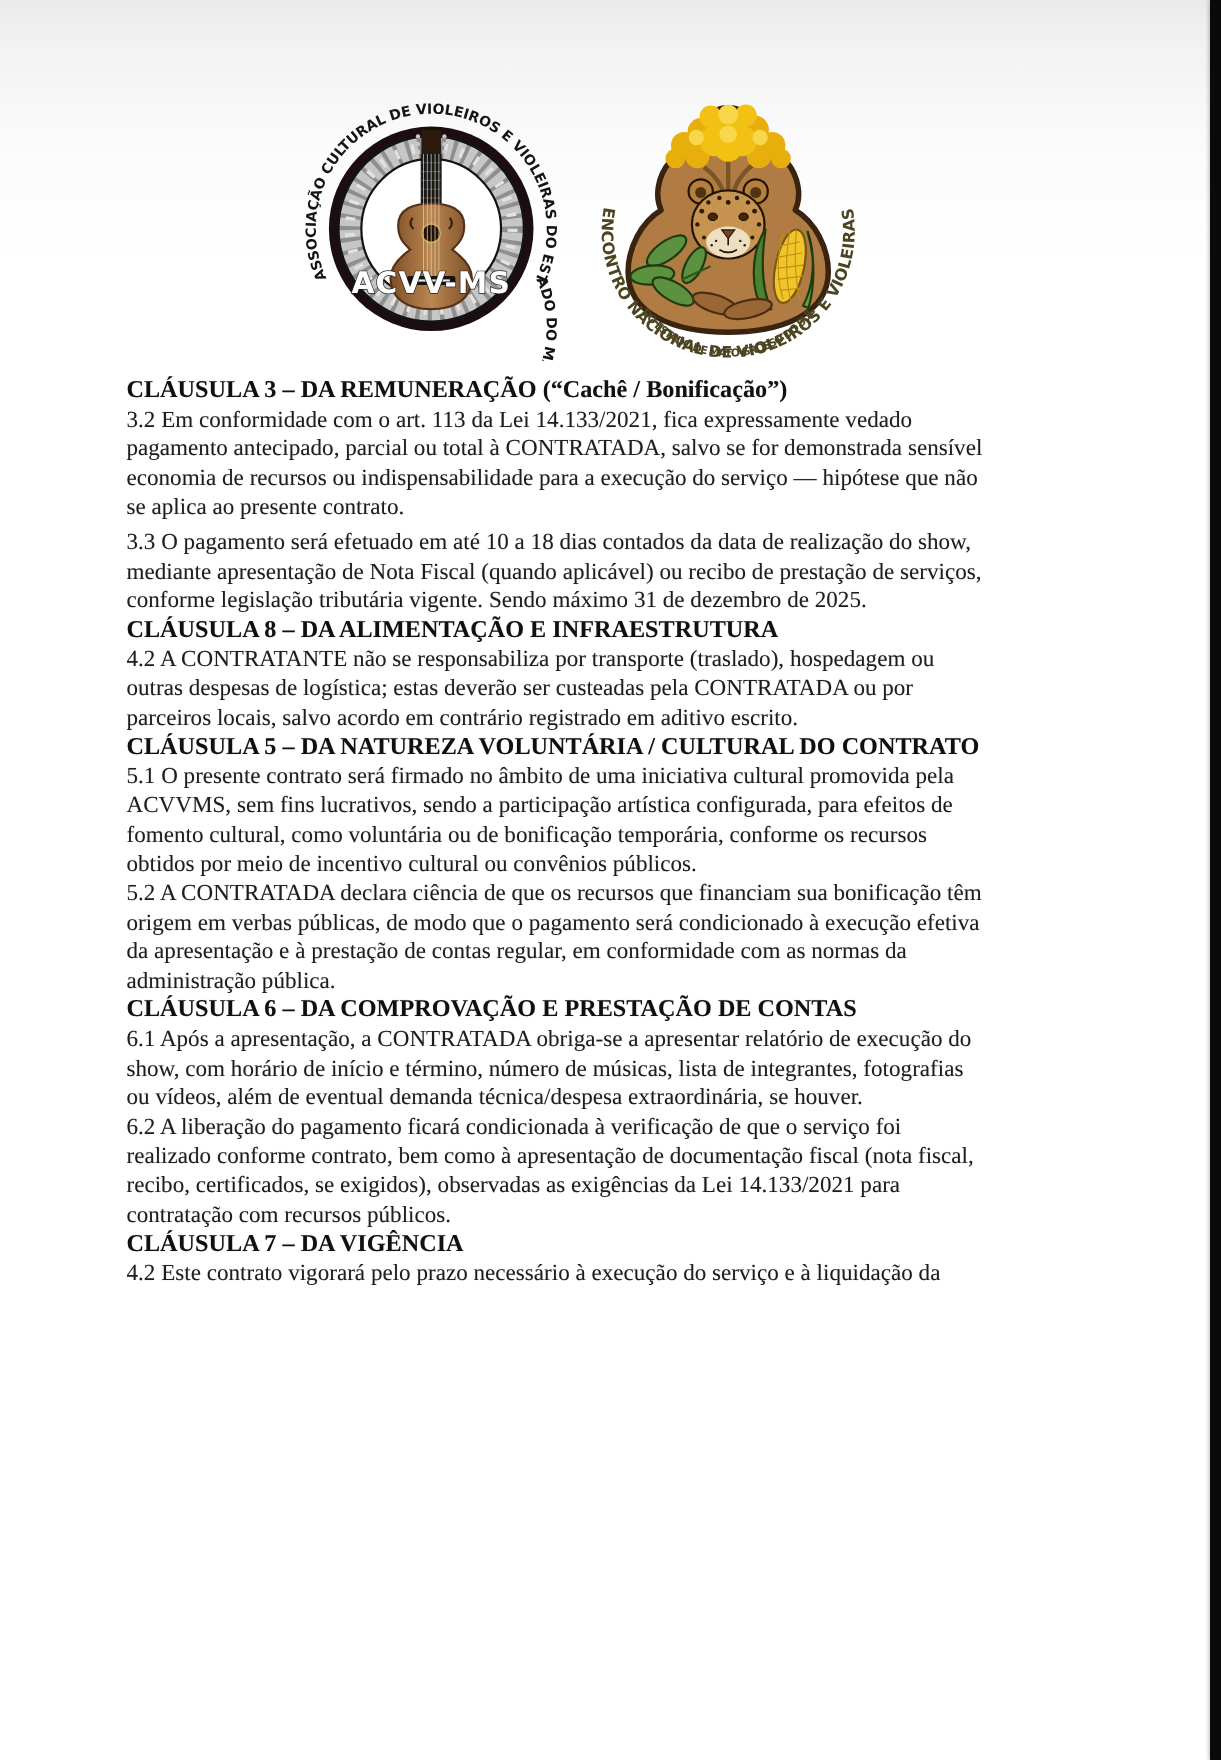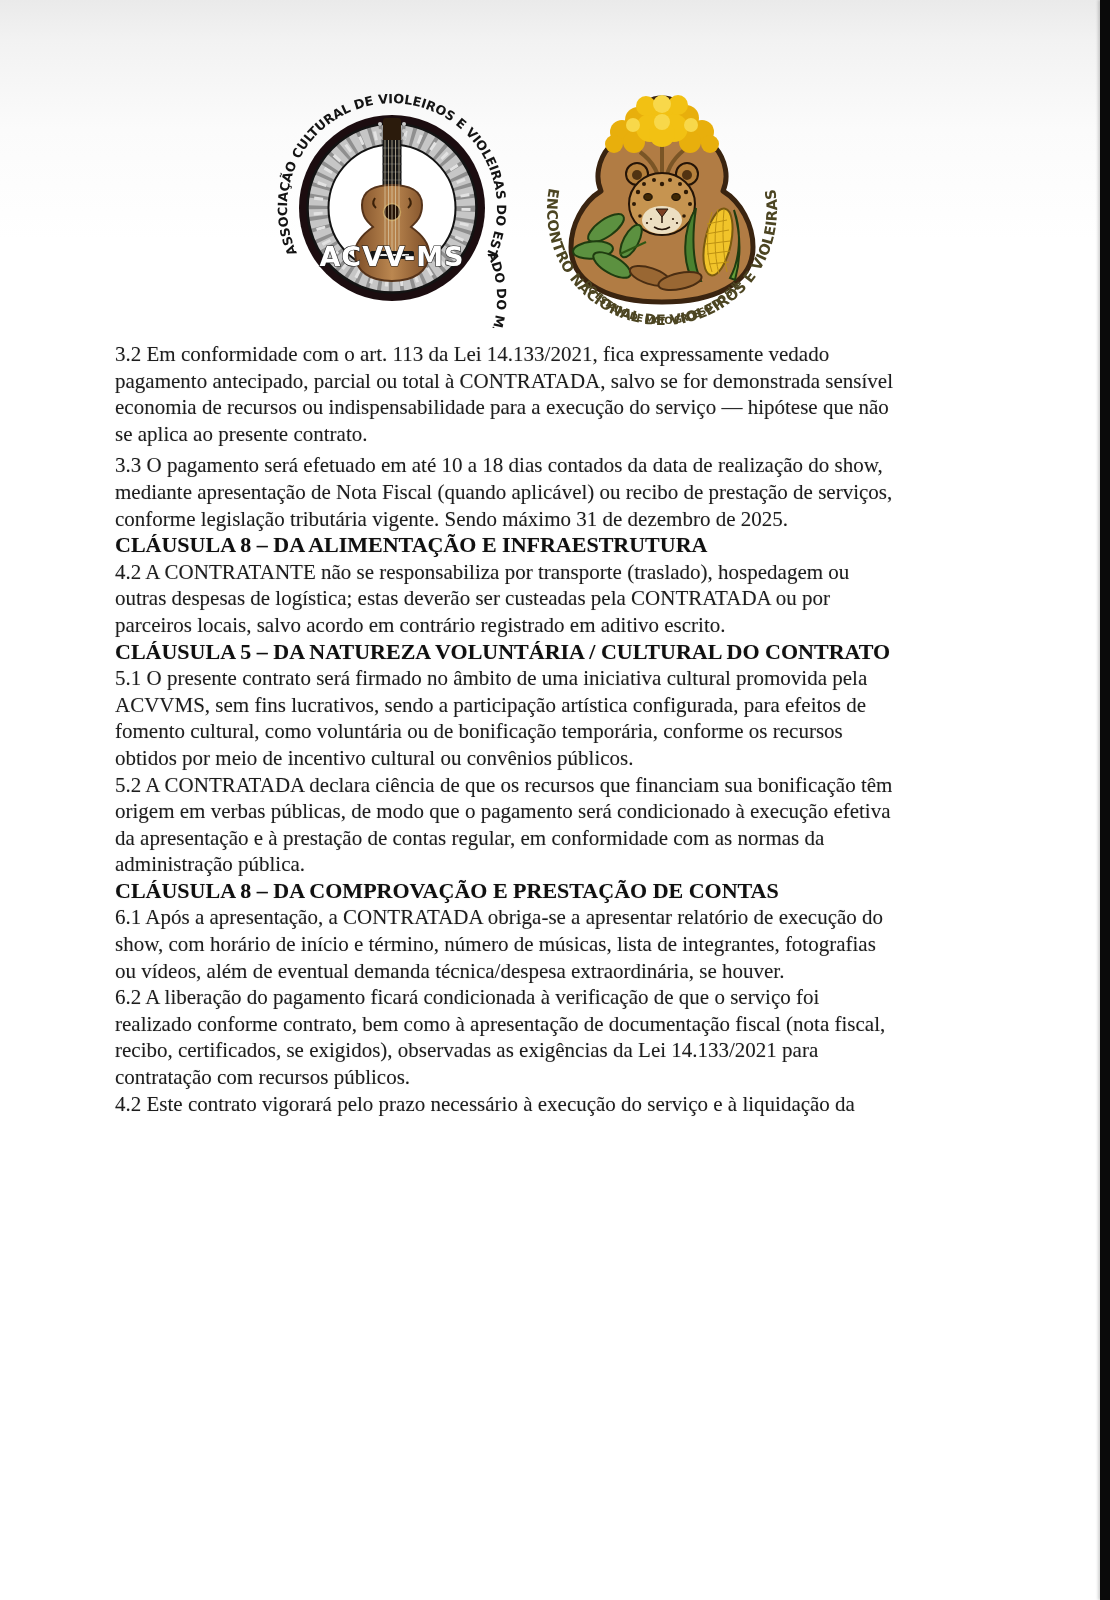--- a/index.html
+++ b/index.html
@@ -177,36 +177,38 @@
     <text font-family="DejaVu Sans, sans-serif" font-size="14.5" font-weight="bold" fill="#4c4522" letter-spacing="0.2">
       <textPath href="#arc1" xlink:href="#arc1" startOffset="4" textLength="405">ENCONTRO NACIONAL DE VIOLEIROS E VIOLEIRAS</textPath>
     </text>
     <text font-family="DejaVu Sans, sans-serif" font-size="10" font-weight="bold" fill="#4c4522" letter-spacing="0.3">
       <textPath href="#arc2" xlink:href="#arc2" startOffset="2" textLength="185">DO ESTADO DE MATO GROSSO DO SUL</textPath>
     </text>
   </svg>
 
   <div class="doc">
     <section>
+      <h2>CLÁUSULA 3 – DA REMUNERAÇÃO (“Cachê / Bonificação”)</h2>
       <p>3.2 Em conformidade com o art. 113 da Lei 14.133/2021, fica expressamente vedado pagamento antecipado, parcial ou total à CONTRATADA, salvo se for demonstrada sensível economia de recursos ou indispensabilidade para a execução do serviço — hipótese que não se aplica ao presente contrato.</p>
       <p class="sp">3.3 O pagamento será efetuado em até 10 a 18 dias contados da data de realização do show, mediante apresentação de Nota Fiscal (quando aplicável) ou recibo de prestação de serviços, conforme legislação tributária vigente. Sendo máximo 31 de dezembro de 2025.</p>
     </section>
     <section>
       <h2>CLÁUSULA 8 – DA ALIMENTAÇÃO E INFRAESTRUTURA</h2>
       <p>4.2 A CONTRATANTE não se responsabiliza por transporte (traslado), hospedagem ou outras despesas de logística; estas deverão ser custeadas pela CONTRATADA ou por parceiros locais, salvo acordo em contrário registrado em aditivo escrito.</p>
     </section>
     <section>
       <h2>CLÁUSULA 5 – DA NATUREZA VOLUNTÁRIA / CULTURAL DO CONTRATO</h2>
       <p>5.1 O presente contrato será firmado no âmbito de uma iniciativa cultural promovida pela ACVVMS, sem fins lucrativos, sendo a participação artística configurada, para efeitos de fomento cultural, como voluntária ou de bonificação temporária, conforme os recursos obtidos por meio de incentivo cultural ou convênios públicos.</p>
       <p>5.2 A CONTRATADA declara ciência de que os recursos que financiam sua bonificação têm origem em verbas públicas, de modo que o pagamento será condicionado à execução efetiva da apresentação e à prestação de contas regular, em conformidade com as normas da administração pública.</p>
     </section>
     <section>
-      <h2>CLÁUSULA 8 – DA COMPROVAÇÃO E PRESTAÇÃO DE CONTAS</h2>
+      <h2>CLÁUSULA 6 – DA COMPROVAÇÃO E PRESTAÇÃO DE CONTAS</h2>
       <p>6.1 Após a apresentação, a CONTRATADA obriga-se a apresentar relatório de execução do show, com horário de início e término, número de músicas, lista de integrantes, fotografias ou vídeos, além de eventual demanda técnica/despesa extraordinária, se houver.</p>
       <p>6.2 A liberação do pagamento ficará condicionada à verificação de que o serviço foi realizado conforme contrato, bem como à apresentação de documentação fiscal (nota fiscal, recibo, certificados, se exigidos), observadas as exigências da Lei 14.133/2021 para contratação com recursos públicos.</p>
     </section>
     <section>
+      <h2>CLÁUSULA 7 – DA VIGÊNCIA</h2>
       <p>4.2 Este contrato vigorará pelo prazo necessário à execução do serviço e à liquidação da</p>
     </section>
   </div>
 
   <div class="edge-right"></div>
 </div>
 
 </body></html>

